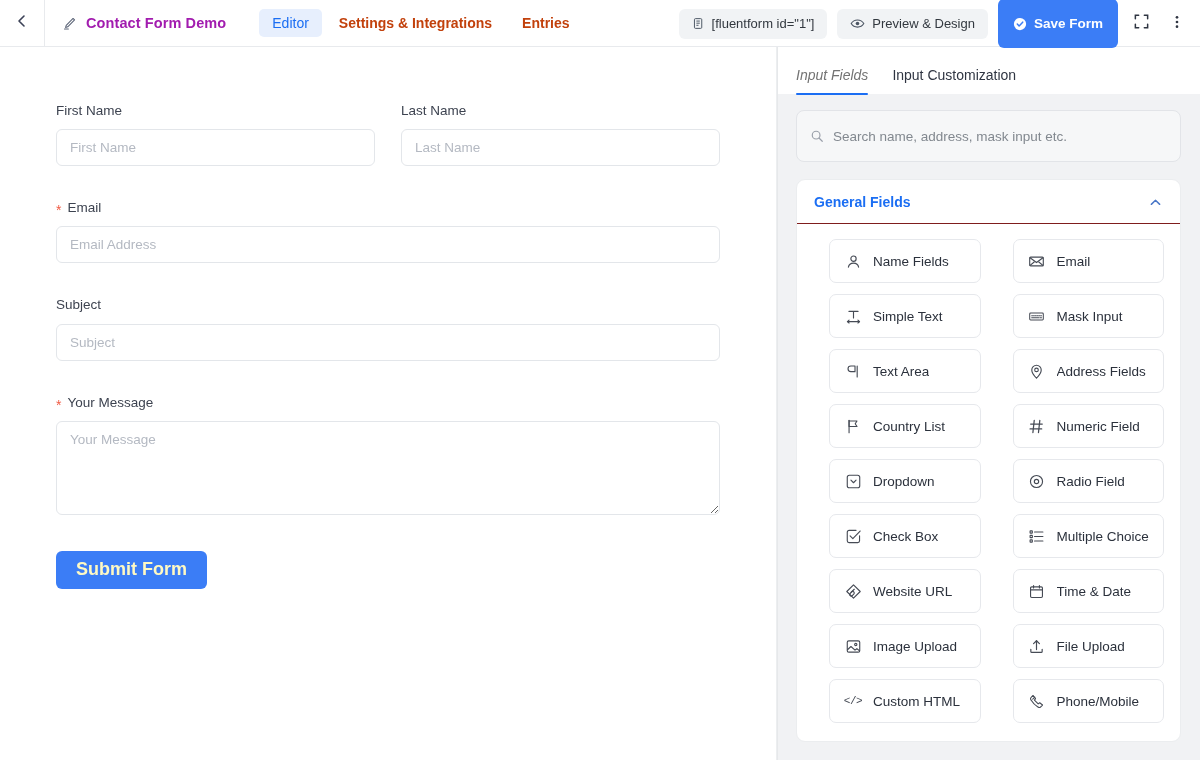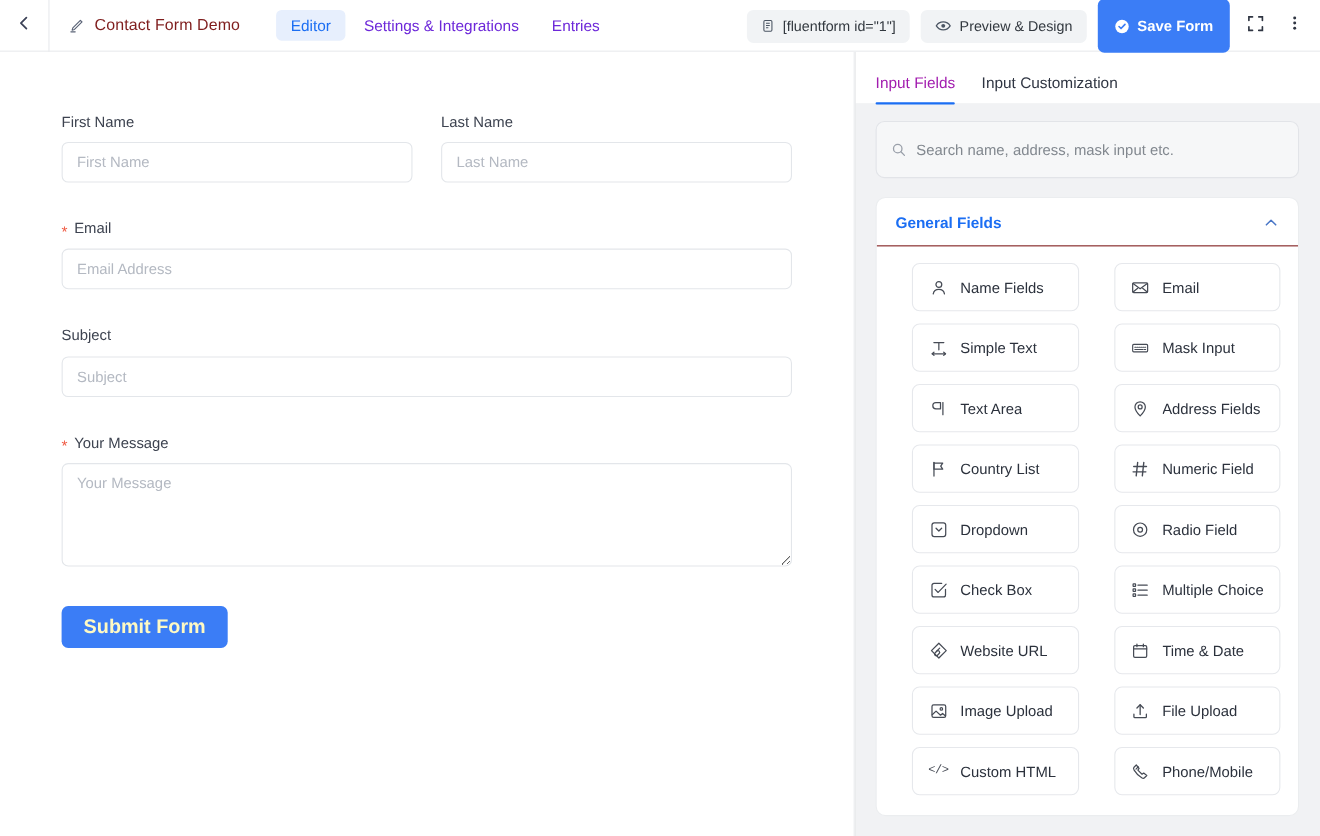--- a/index.html
+++ b/index.html
@@ -24,27 +24,27 @@
     display: flex; align-items: center; justify-content: center;
     cursor: pointer; color: #3c4257;
   }
   .divider-v { width: 1px; height: 47px; background: #e8eaed; }
   .form-title-wrap {
     display: flex; align-items: center; gap: 9px;
     padding: 0 17px 0 17px; height: 47px;
   }
   .form-title-wrap .edit-ic { color: #5a6376; display: flex; align-items: center; }
   .form-title {
-    font-size: 14.5px; color: #7f1d1d; font-weight: 400; letter-spacing: .1px;
+    font-size: 14.5px; color: #a21caf; font-weight: 700; letter-spacing: .1px;
     white-space: nowrap;
   }
   .nav-tabs { display: flex; align-items: center; gap: 4px; margin-left: 16px; }
   .nav-tab {
-    font-size: 14px; color: #6d28d9; padding: 6px 13px;
-    border-radius: 5px; cursor: pointer; white-space: nowrap;
+    font-size: 14px; color: #c2410c; padding: 6px 13px;
+    border-radius: 5px; cursor: pointer; white-space: nowrap; font-weight: bold;
   }
   .nav-tab.active { background: #e7effd; color: #1b6ef3; font-weight: 500; }
 
   .topbar-right {
     position: absolute; right: 10px; top: 0; height: 47px;
     display: flex; align-items: center; gap: 10px;
   }
   .chip {
     display: flex; align-items: center; gap: 7px;
     background: #f1f3f5; border-radius: 6px;
@@ -119,21 +119,21 @@
   }
   .side-tabs {
     background: #ffffff; height: 47px; flex: 0 0 47px;
     display: flex; align-items: flex-end; gap: 24px;
     padding: 0 18px;
   }
   .side-tab {
     font-size: 14px; color: #2f3542; padding-bottom: 11px;
     cursor: pointer; position: relative; white-space: nowrap;
   }
-  .side-tab.active { color: #a21caf; font-weight: 500; }
+  .side-tab.active { color: #737373; font-weight: 500; font-style: italic; }
   .side-tab.active::after {
     content: ""; position: absolute; left: 0; right: 0; bottom: -1px;
     height: 2px; background: #1b6ef3; border-radius: 2px;
   }
   .side-scroll {
     flex: 1 1 auto; overflow: hidden; padding: 16px 19px 0 18px;
     background: #f1f2f4;
   }
   .search-box {
     display: flex; align-items: center; gap: 9px;

